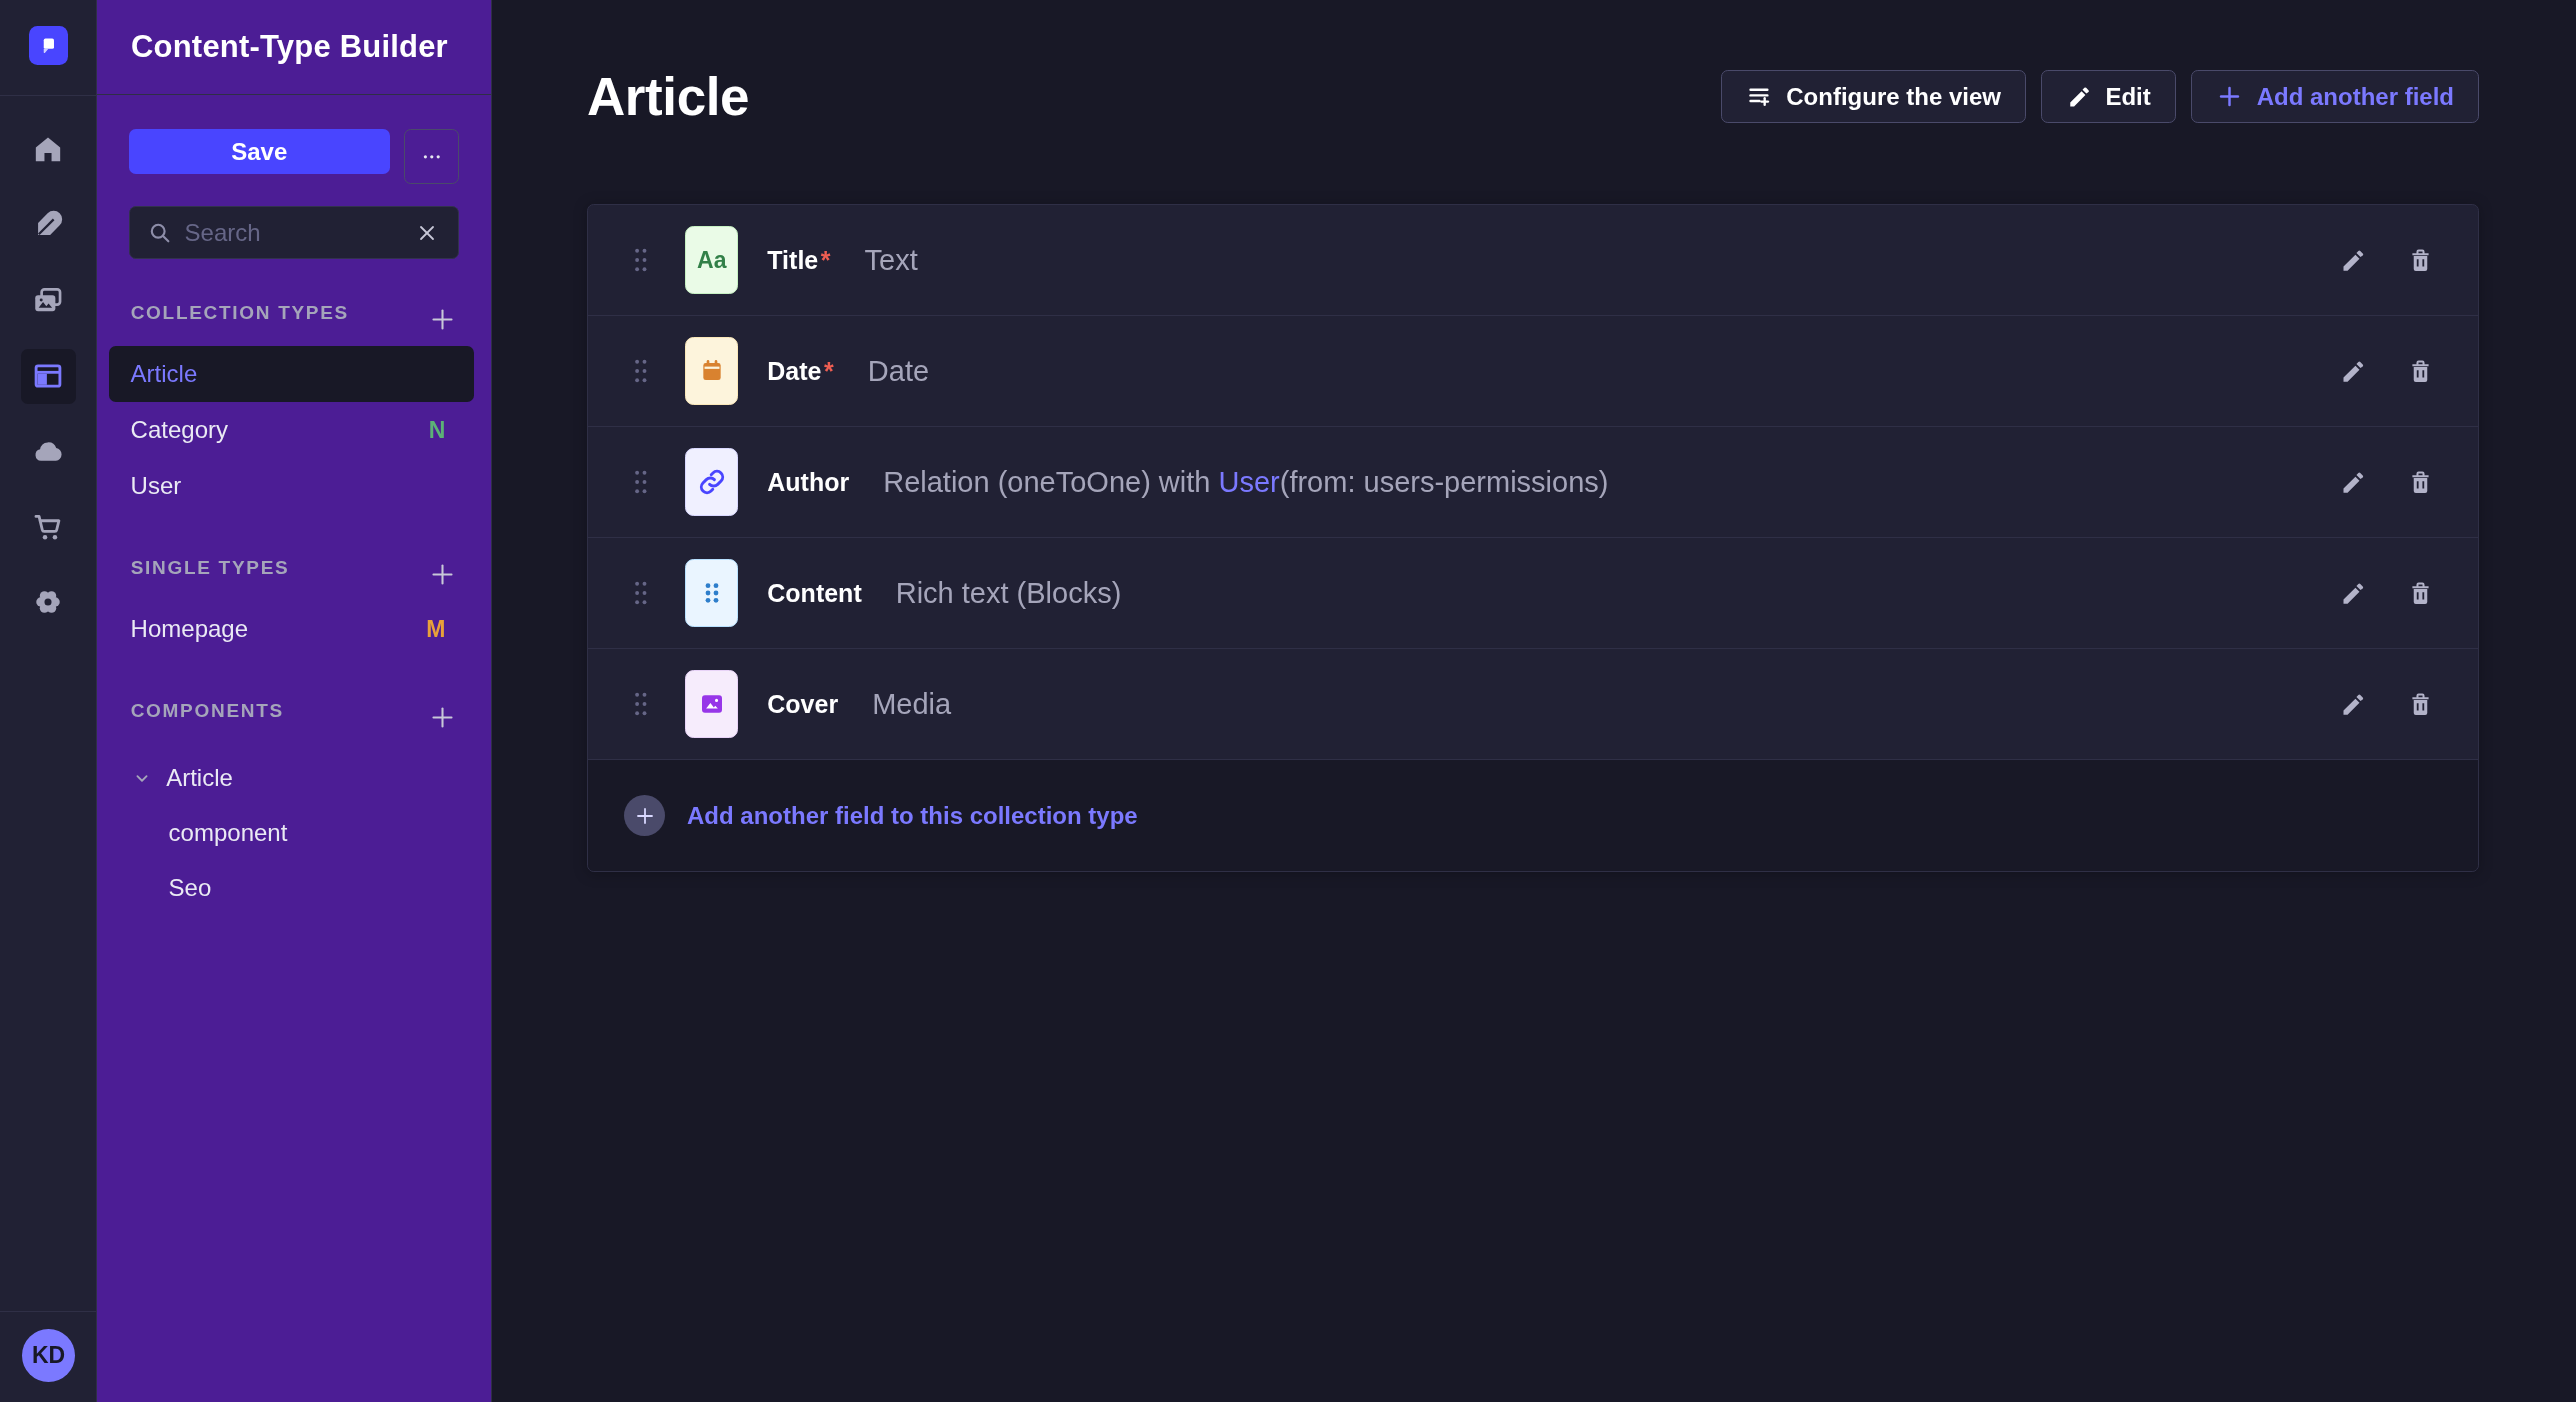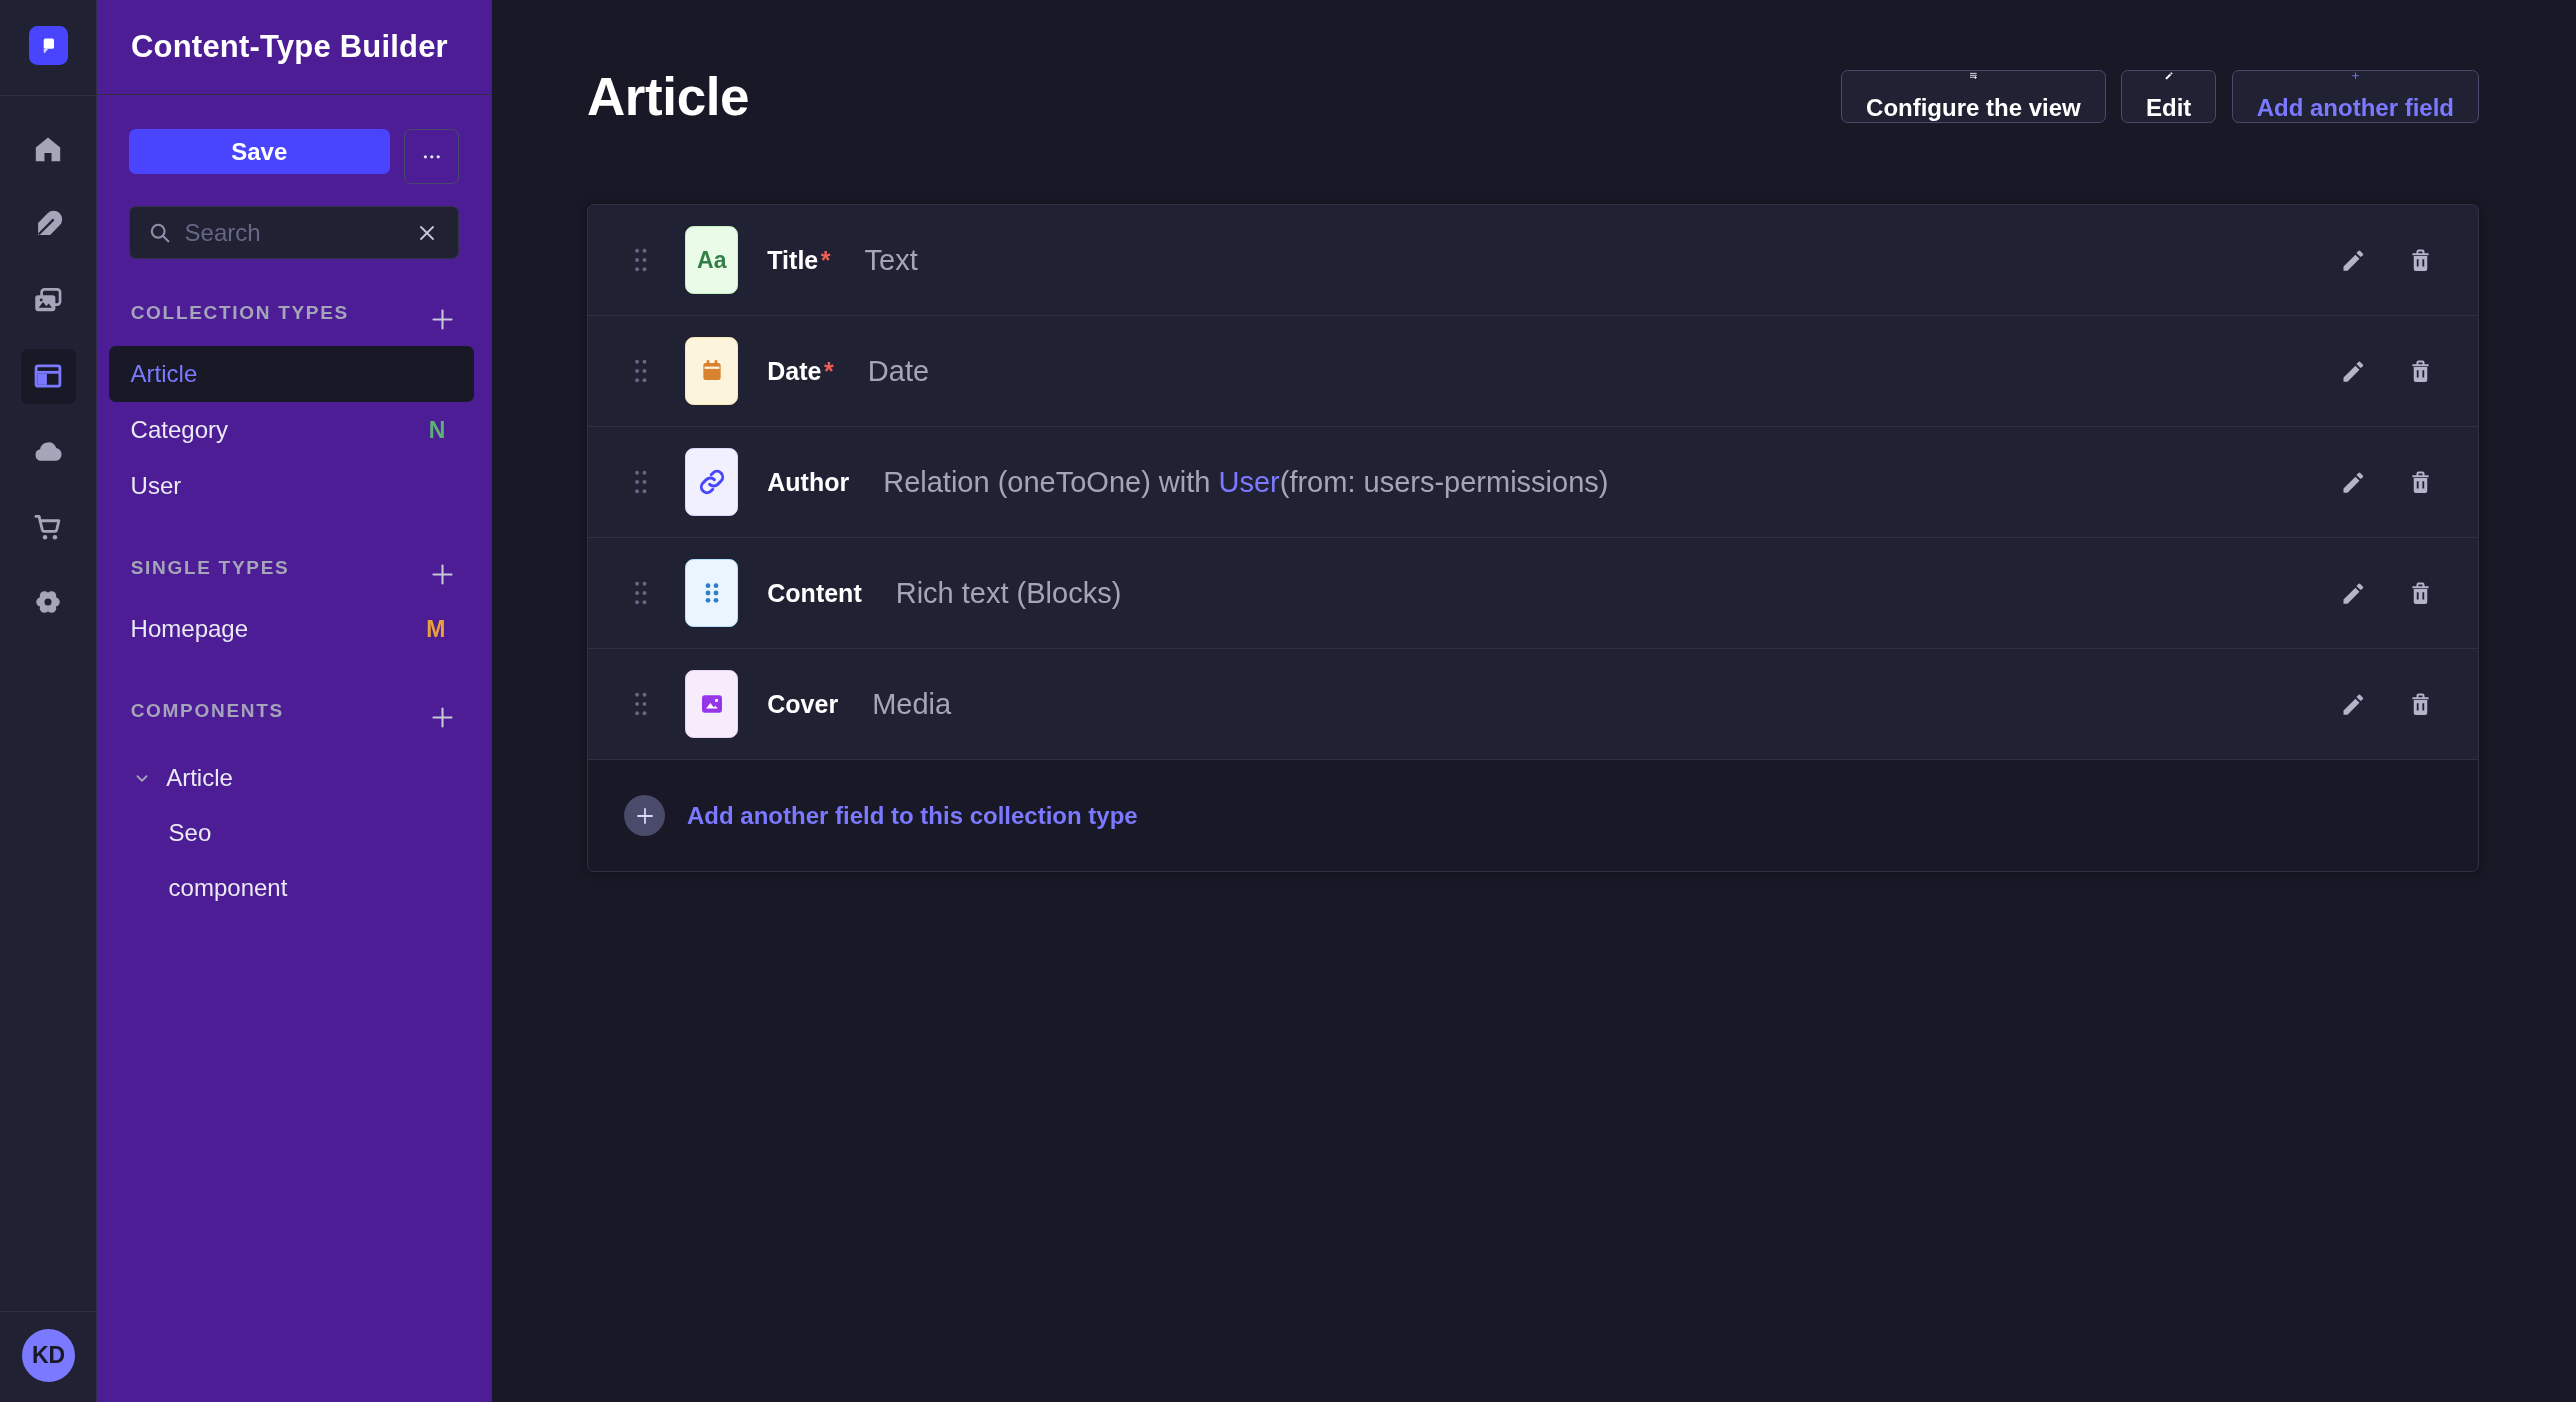--- a/index.html
+++ b/index.html
@@ -83,21 +83,21 @@
   .item.child { padding-left: 60px; height: 55px; }
 
   
   .main { position: absolute; left: 492px; top: 0; right: 0; bottom: 0; padding: 0 97px 0 95px; }
   .main-header { margin-top: 66px; display: flex; align-items: center; justify-content: space-between; }
   .main-header h1 { font-size: 53px; font-weight: 700; letter-spacing: -0.4px; }
   .header-actions { display: flex; gap: 15.3px; }
   .hbtn {
     height: 53px; padding: 0 24px; border: 0.9px solid #4a4a6a; border-radius: 6.8px;
     background: #212134; display: flex; align-items: center; gap: 13.6px;
-    font-size: 24px; font-weight: 600; color: #ffffff; flex-direction: column;
+    font-size: 24px; font-weight: 600; color: #ffffff;
   }
   .hbtn.accent { color: #7b79ff; }
 
   
   .card {
     margin-top: 77px; background: #212134; border: 0.9px solid #2f2f46; border-radius: 6.8px;
     overflow: hidden; box-shadow: 0 1.7px 13.6px rgba(0,0,0,.25);
   }
   .frow {
     height: 111px; display: flex; align-items: center;
@@ -286,24 +286,24 @@
     <div class="items" style="margin-top:15.3px;">
       <div class="item">
         <span class="chevron">
           <svg viewBox="0 0 24 24" width="22" height="22">
             <polyline points="7 10 12 15 17 10" fill="none" stroke="#a5a5ba" stroke-width="2" stroke-linecap="round" stroke-linejoin="round"></polyline>
           </svg>
         </span>
         <span>Article</span>
       </div>
       <div class="item child">
+        <span>component</span>
+      </div>
+      <div class="item child">
         <span>Seo</span>
-      </div>
-      <div class="item child">
-        <span>component</span>
       </div>
     </div>
   </div>
 </aside>
 
 <main class="main">
   <div class="main-header">
     <h1>Article</h1>
     <div class="header-actions">
       <button class="hbtn">

